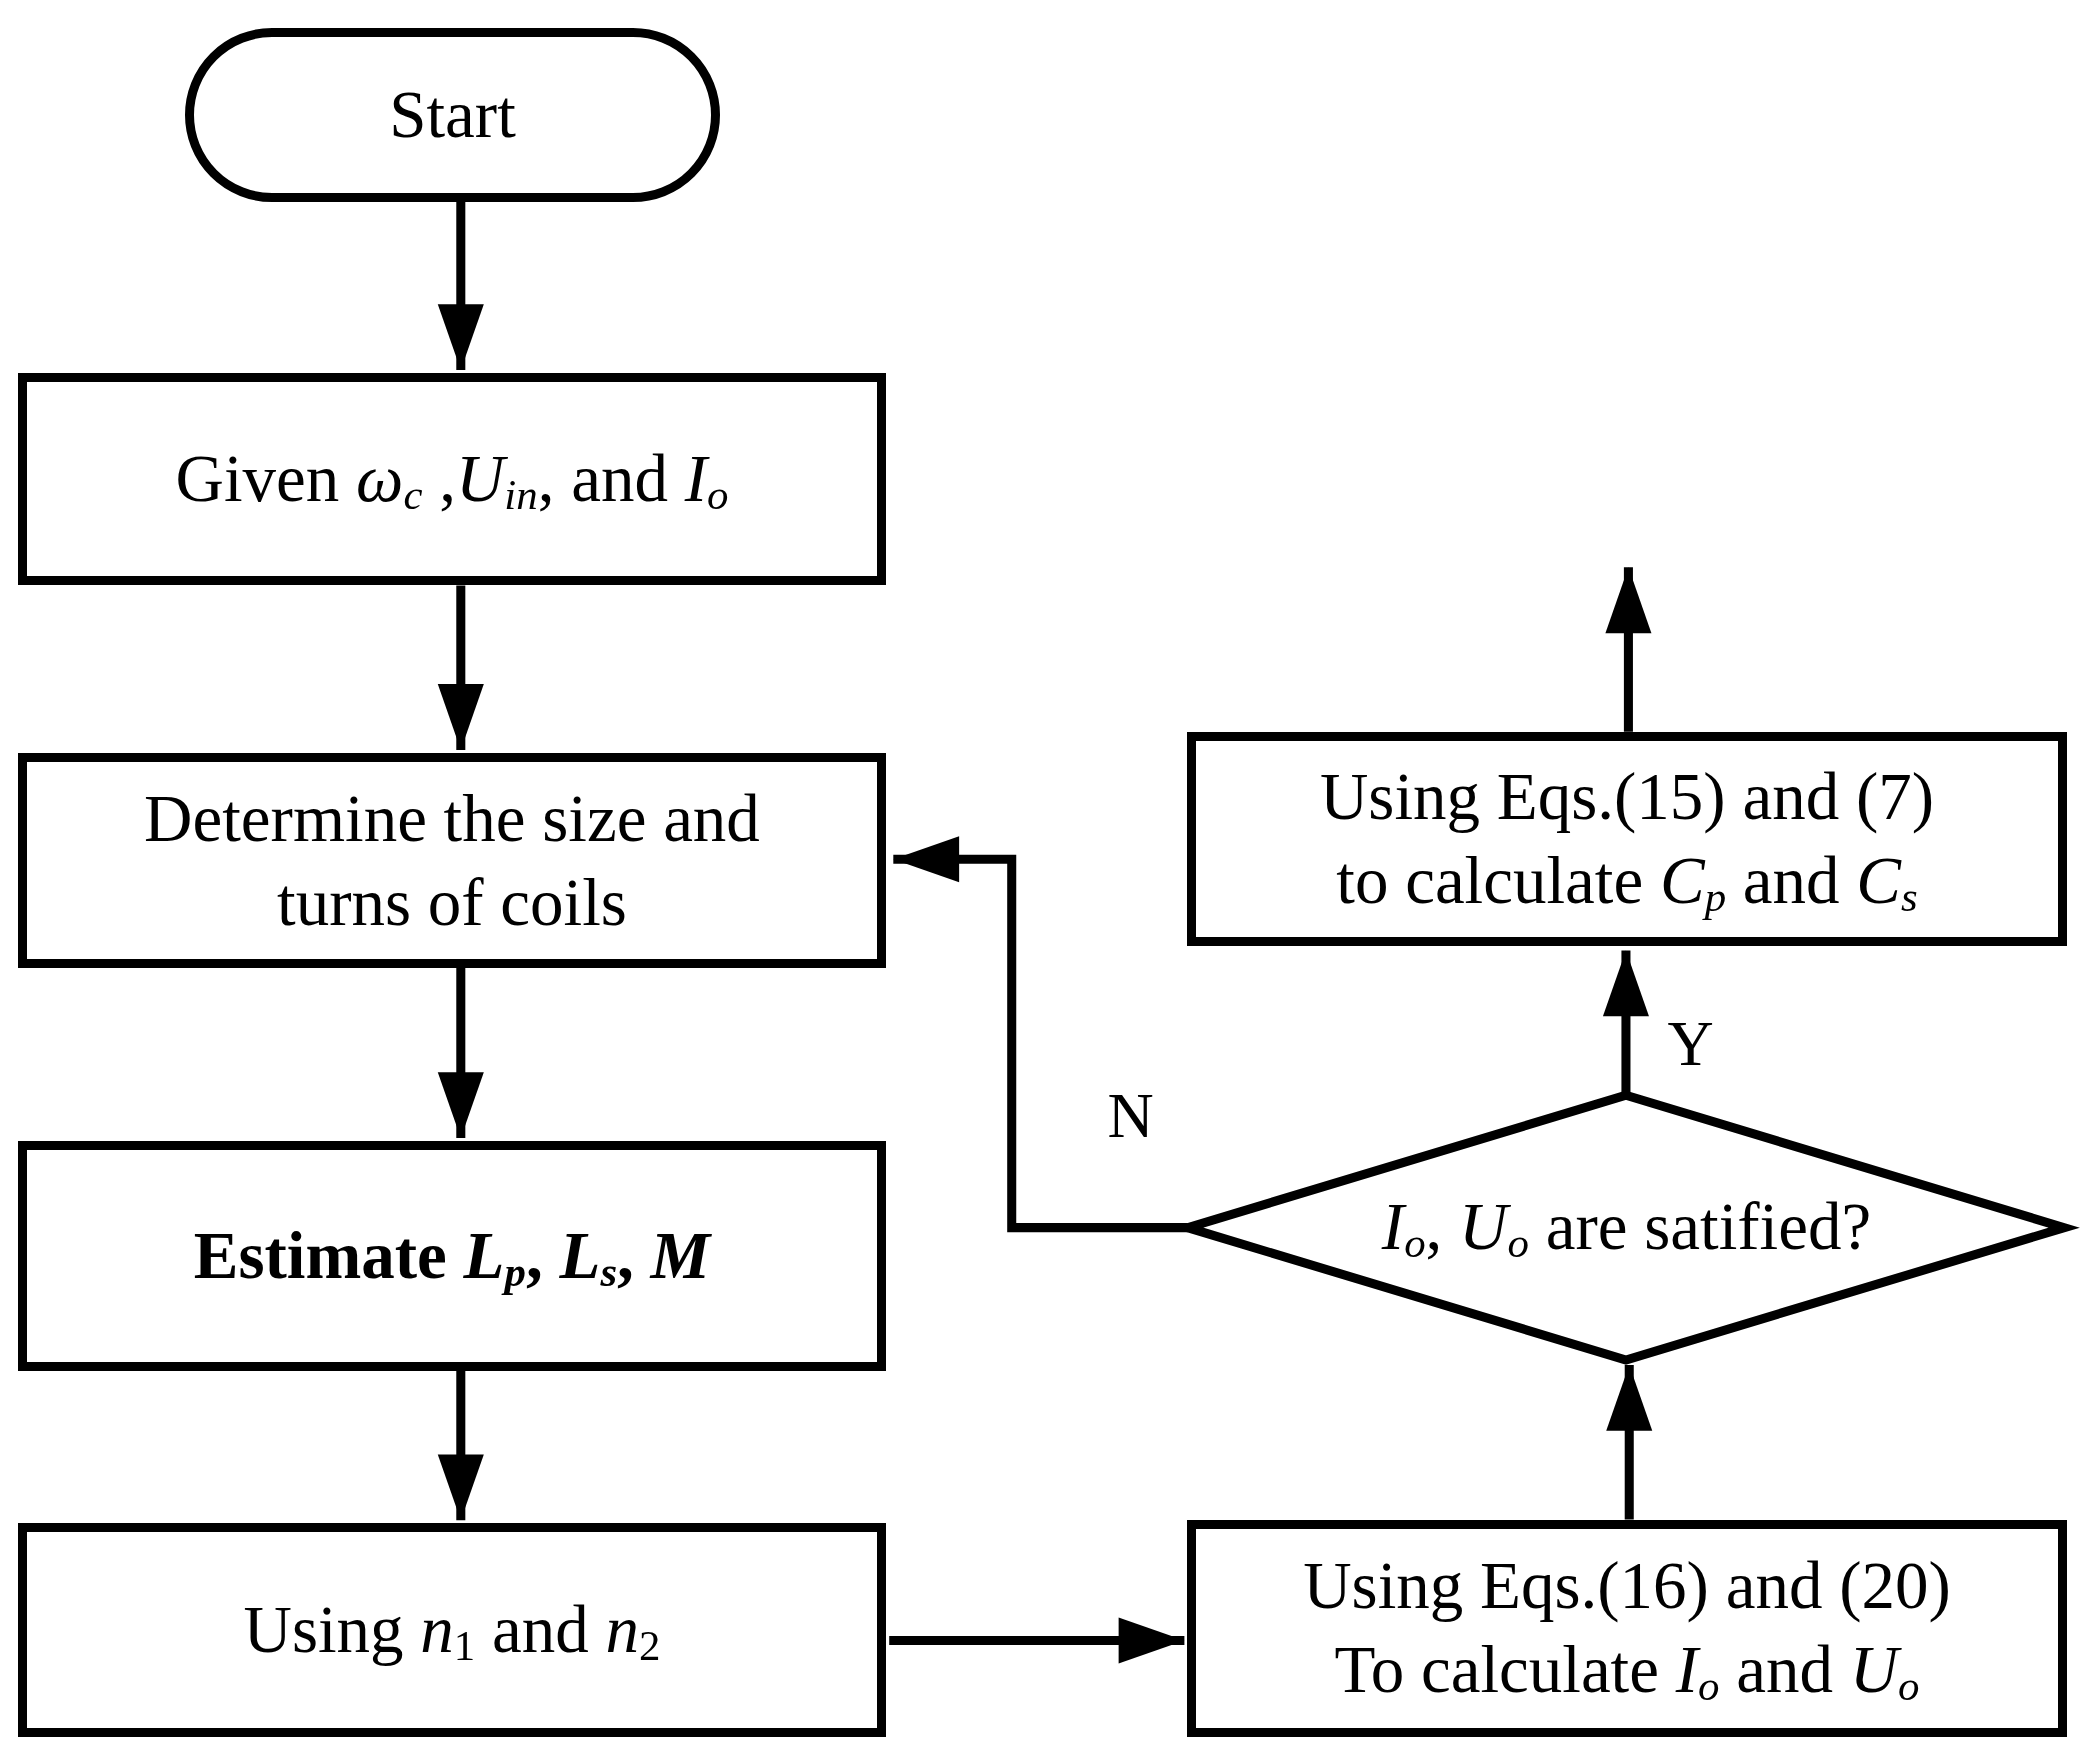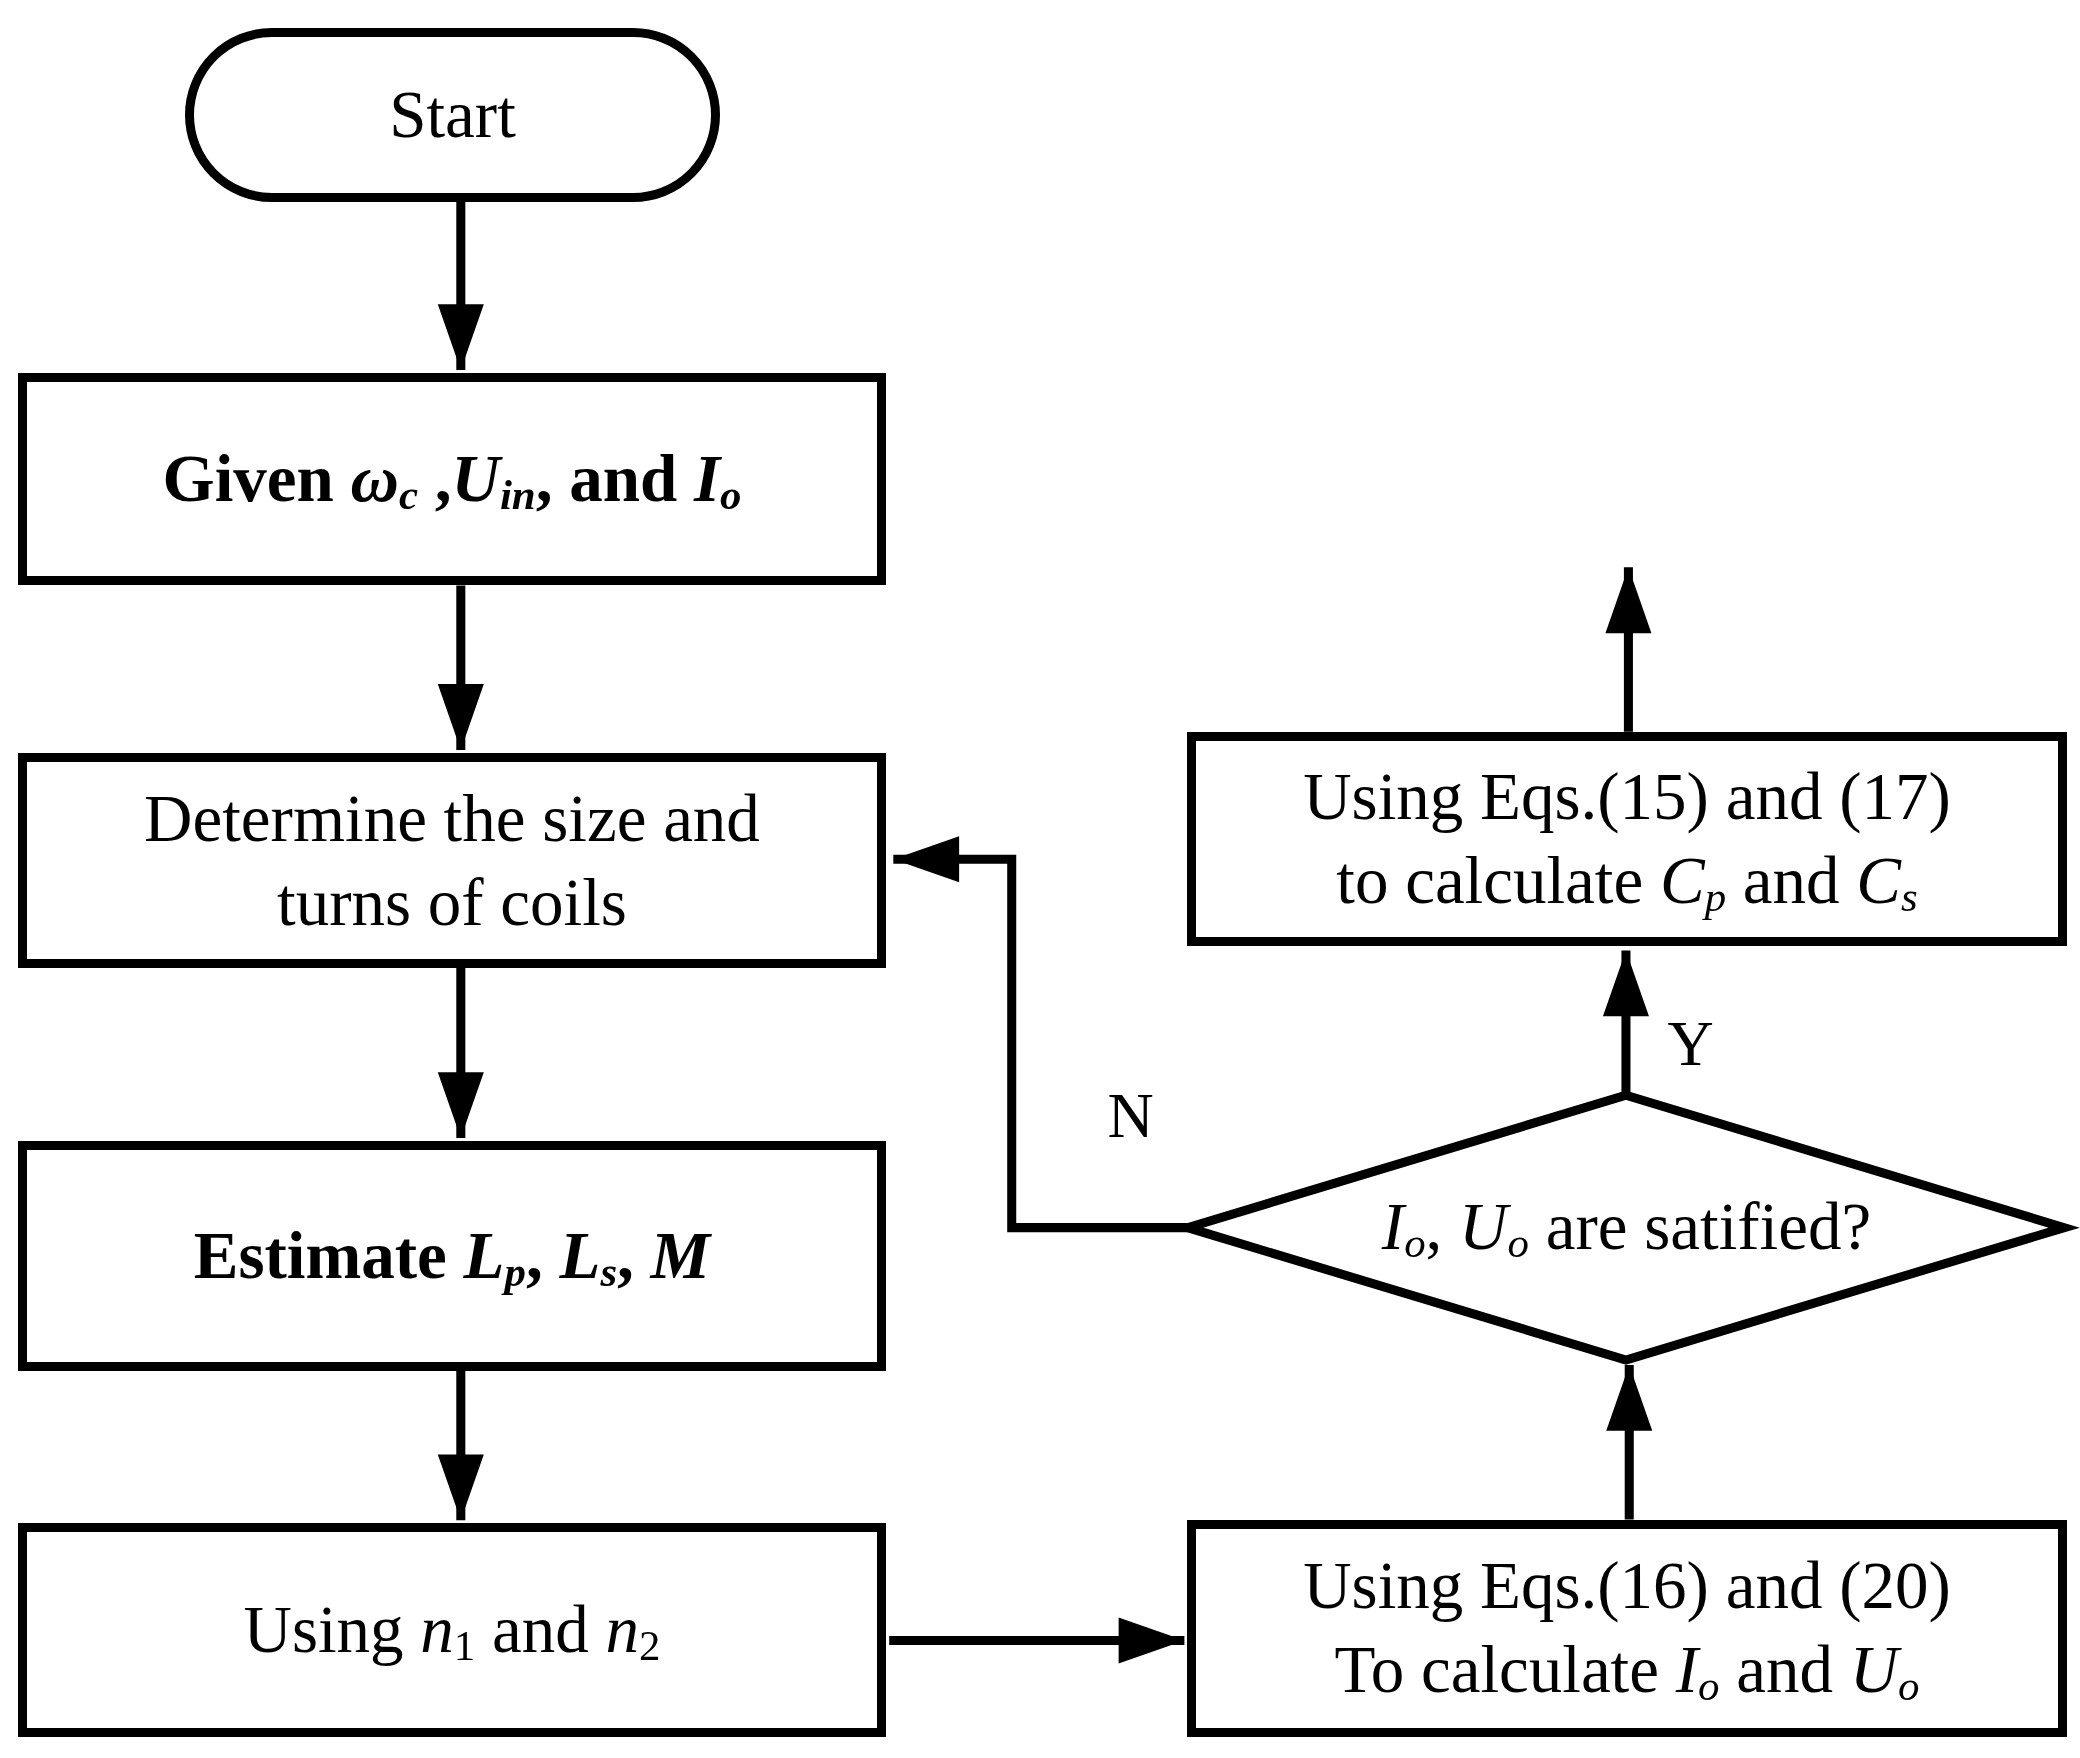--- a/index.html
+++ b/index.html
@@ -80,40 +80,40 @@
       <path d="M1081 1995 H1440" marker-end="url(#arr)"></path>
       <path d="M1981 1848 V1660" marker-end="url(#arr)"></path>
       <path d="M1977 1334 V1156" marker-end="url(#arr)"></path>
       <path d="M1980 890 V690" marker-end="url(#arr)"></path>
       <path d="M1444 1493 H1230 V1045 H1086" marker-end="url(#arr)"></path>
     </g>
   </svg>
 
   <div class="node terminator" style="left:185px; top:28px; width:535px; height:174px;">Start</div>
 
-  <div class="node" style="left:18px; top:373px; width:868px; height:212px;font-weight:bold;">
+  <div class="node" style="left:18px; top:373px; width:868px; height:212px;">
       <div class="tline"><span>Given </span><span class="it">ω</span><span class="it sb">c</span><span> ,</span><span class="it">U</span><span class="it sb">in</span><span>, and </span><span class="it">I</span><span class="it sb">o</span></div>
     </div>
 
   <div class="node" style="left:18px; top:753px; width:868px; height:215px;text-align:center;">
       <div class="tline"><span>Determine the size and</span></div>
       <div class="tline"><span>turns of coils</span></div>
     </div>
 
   <div class="node" style="left:18px; top:1141px; width:868px; height:230px;font-weight:bold;">
       <div class="tline"><span>Estimate </span><span class="it">L</span><span class="it sb">p</span><span>, </span><span class="it">L</span><span class="it sb">s</span><span>, </span><span class="it">M</span></div>
     </div>
 
   <div class="node" style="left:18px; top:1523px; width:868px; height:214px;">
       <div class="tline"><span>Using </span><span class="it">n</span><span class="sb">1</span><span> and </span><span class="it">n</span><span class="sb">2</span></div>
     </div>
 
 
   <div class="node" style="left:1187px; top:732px; width:880px; height:214px;">
-      <div class="tline"><span>Using Eqs.(15) and (17)</span></div>
+      <div class="tline"><span>Using Eqs.(15) and (7)</span></div>
       <div class="tline"><span>to calculate </span><span class="it">C</span><span class="it sb">p</span><span> and </span><span class="it">C</span><span class="it sb">s</span></div>
     </div>
 
   <div class="decision-label" style="left:1188px; top:1095px; width:877px; height:265px;">
       <div class="tline"><span class="it">I</span><span class="it sb">o</span><span>, </span><span class="it">U</span><span class="it sb">o</span><span> are satified?</span></div>
     </div>
 
   <div class="node" style="left:1187px; top:1520px; width:880px; height:217px;">
       <div class="tline"><span>Using Eqs.(16) and (20)</span></div>
       <div class="tline"><span>To calculate </span><span class="it">I</span><span class="it sb">o</span><span> and </span><span class="it">U</span><span class="it sb">o</span></div>

